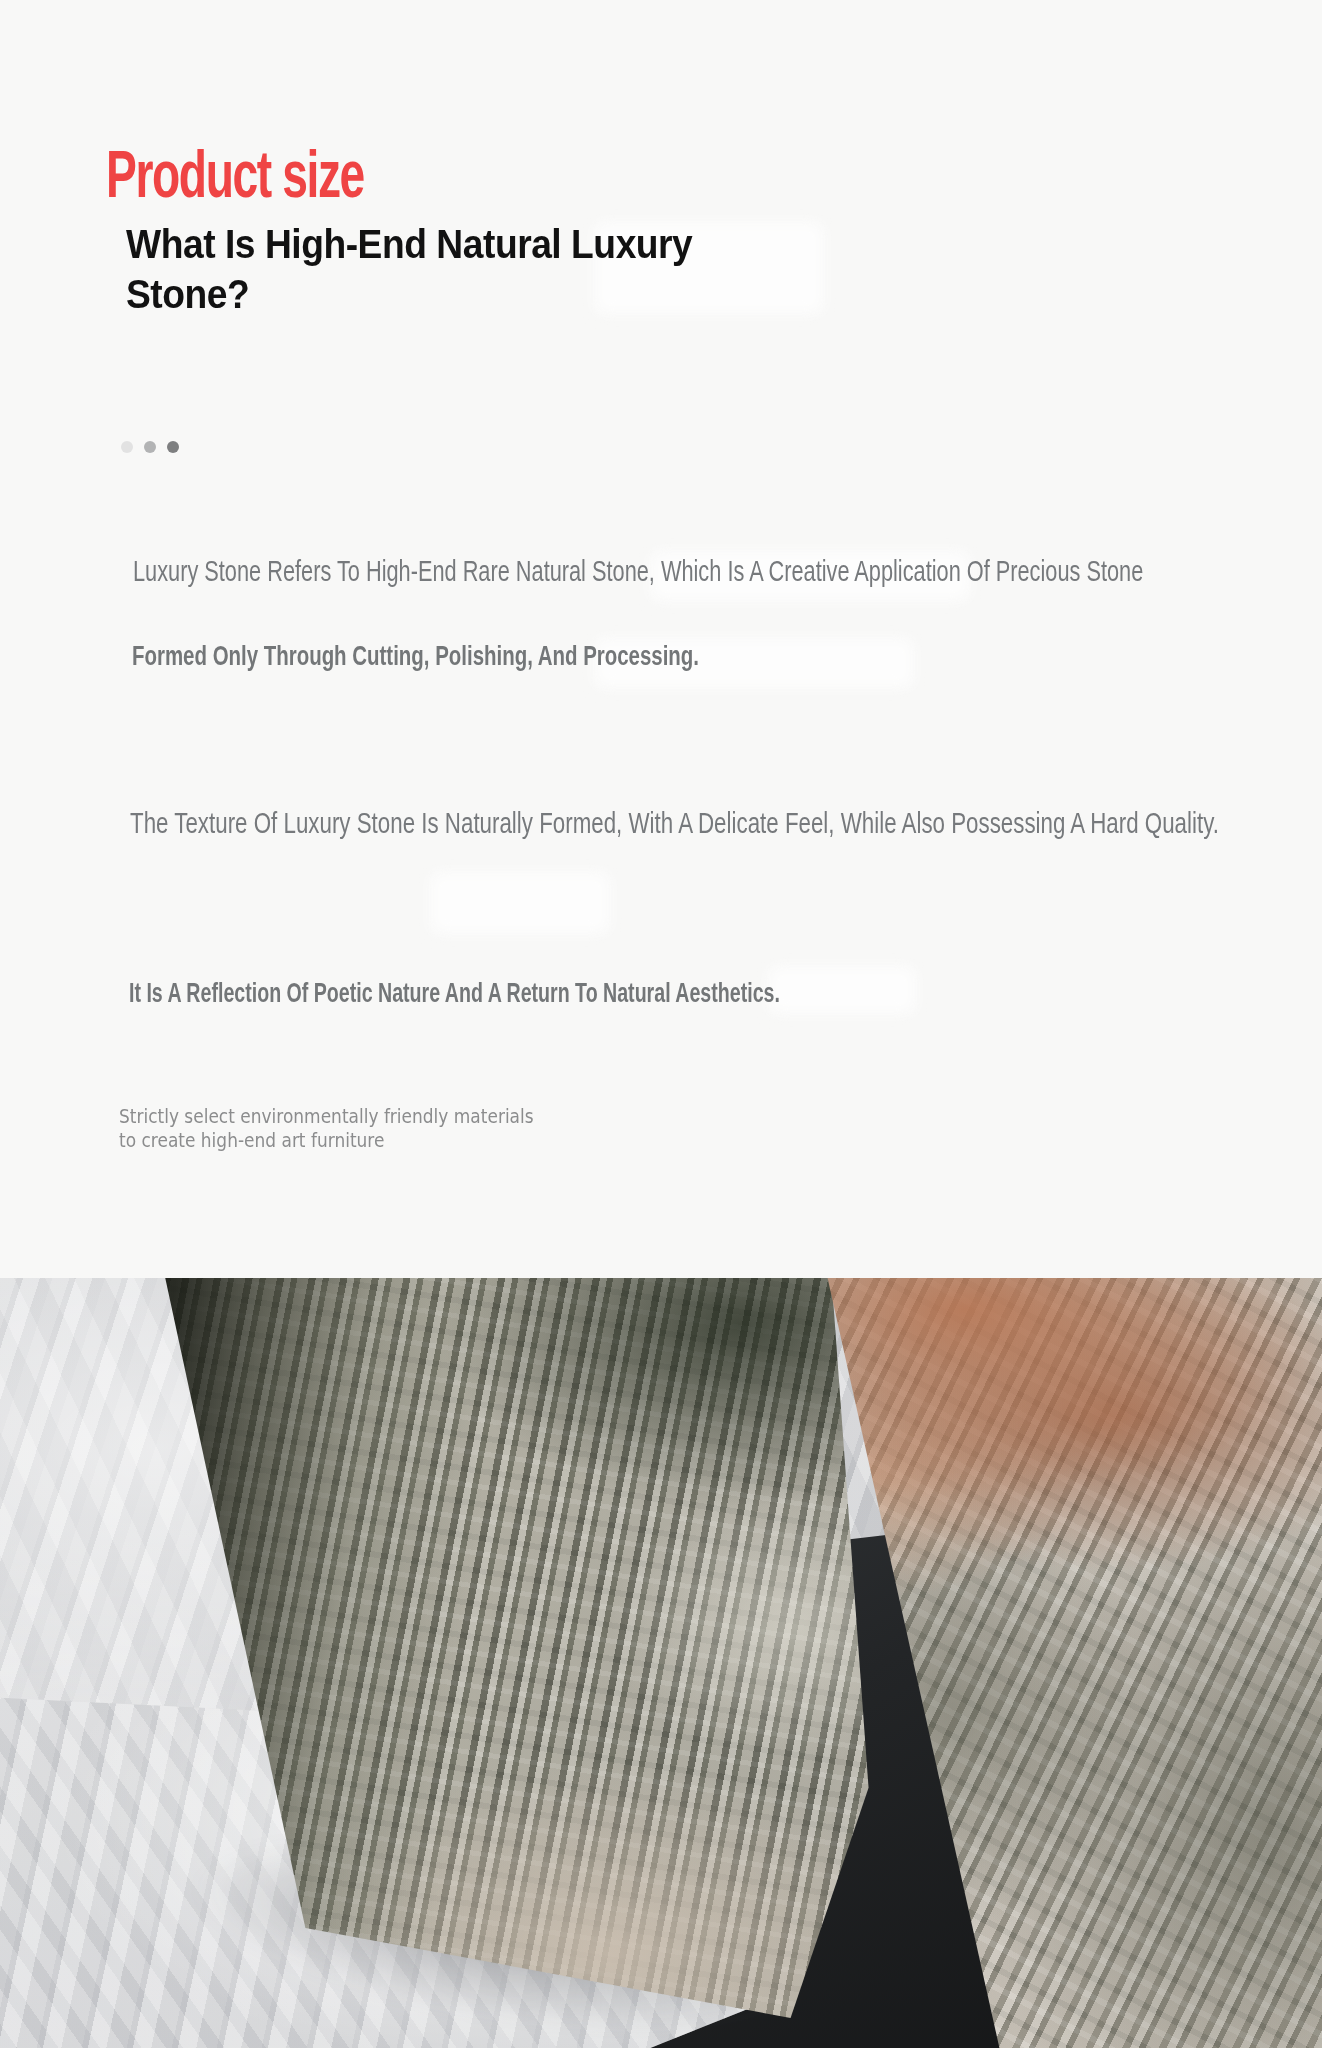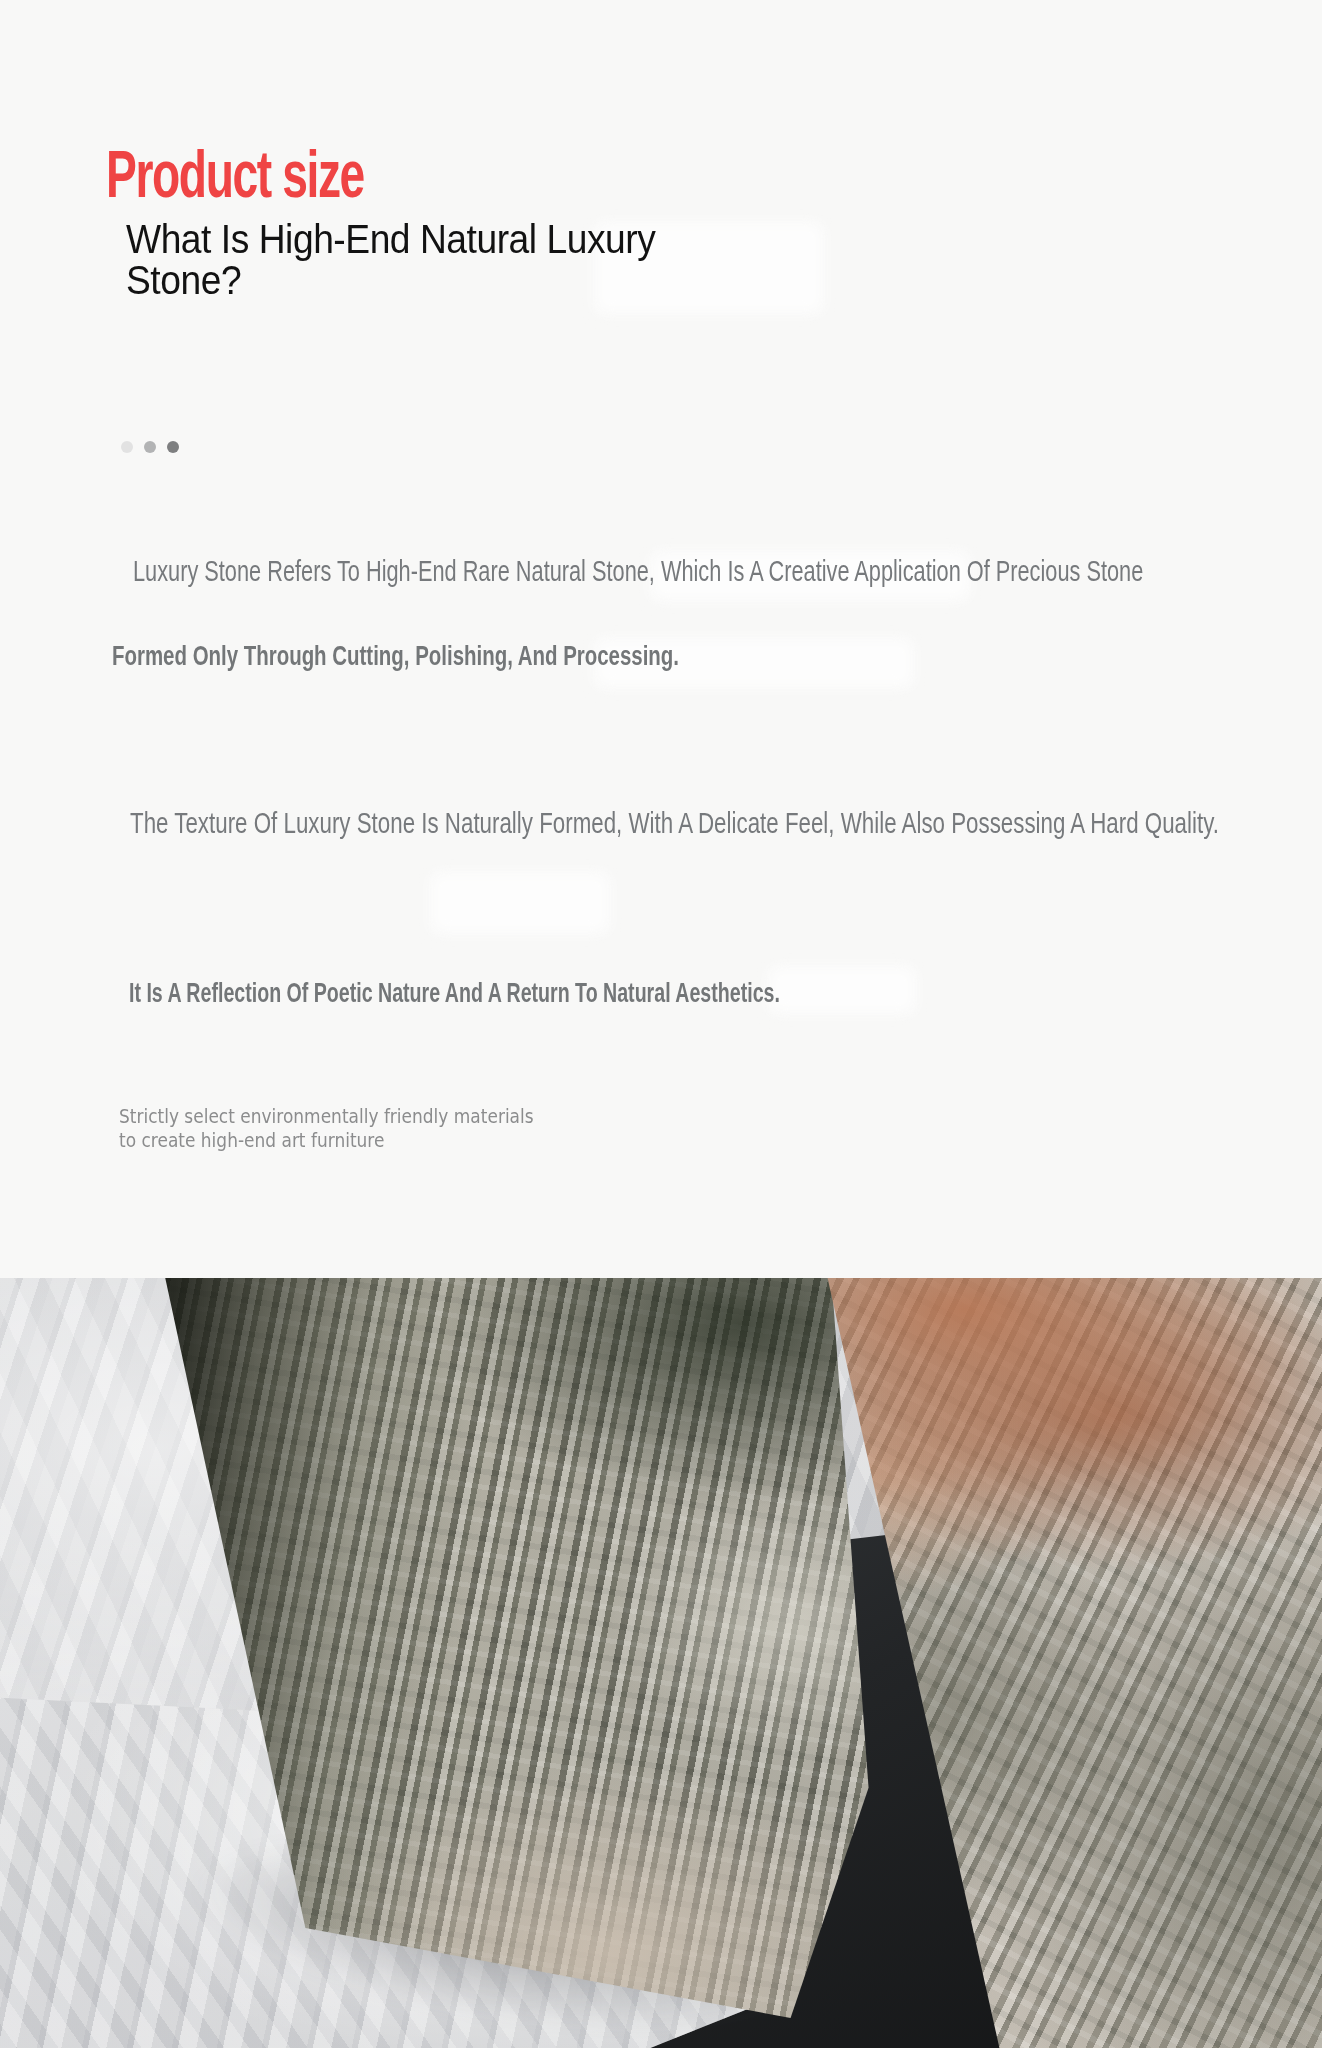--- a/index.html
+++ b/index.html
@@ -8,32 +8,32 @@
     background:#f8f8f7;
     font-family:"Liberation Sans",sans-serif;
     -webkit-font-smoothing:antialiased;
   }
   .abs{position:absolute}
   .cx{display:inline-block;transform-origin:0 0;white-space:nowrap}
 
   
   #title{left:106px;top:141px;font-size:66px;font-weight:700;color:#ef4444;letter-spacing:-2px;line-height:1}
   #title .cx{transform:scaleX(.70)}
-  #subtitle{left:126px;top:219px;font-size:40px;font-weight:400;color:#121212;line-height:41px;letter-spacing:-.5px}
+  #subtitle{left:126px;top:219px;font-size:40px;font-weight:700;color:#121212;line-height:50px;letter-spacing:-.5px}
   #subtitle .cx{transform:scaleX(.93);white-space:normal;width:700px}
 
   
   #dots{left:121px;top:441px;display:flex;gap:11px}
   .dot{width:12px;height:12px;border-radius:50%}
   .dot1{background:#e2e2e2}.dot2{background:#b2b3b4}.dot3{background:#7e7f80}
 
   
   #para1{left:133px;top:555px;font-size:29px;color:#76797c}
   #para1 .cx{transform:scaleX(.75)}
-  #bold1{left:112px;top:640px;font-size:28px;font-weight:700;color:#737678}
+  #bold1{left:132px;top:640px;font-size:28px;font-weight:700;color:#737678}
   #bold1 .cx{transform:scaleX(.73)}
   #para2{left:130px;top:807px;font-size:29px;color:#76797c}
   #para2 .cx{transform:scaleX(.77)}
   #bold2{left:124px;top:879px;font-size:27px;font-weight:700;color:#747779;line-height:28px}
   #bold2 .cx{transform:scaleX(.82)}
   #bold3{left:129px;top:977px;font-size:28px;font-weight:700;color:#737678}
   #bold3 .cx{transform:scaleX(.70)}
   #footnote{left:119px;top:1104px;font-size:20px;line-height:24px;color:#8b8c8d;font-family:"DejaVu Sans",sans-serif}
   #footnote .cx{transform:scaleX(.85)}
 

